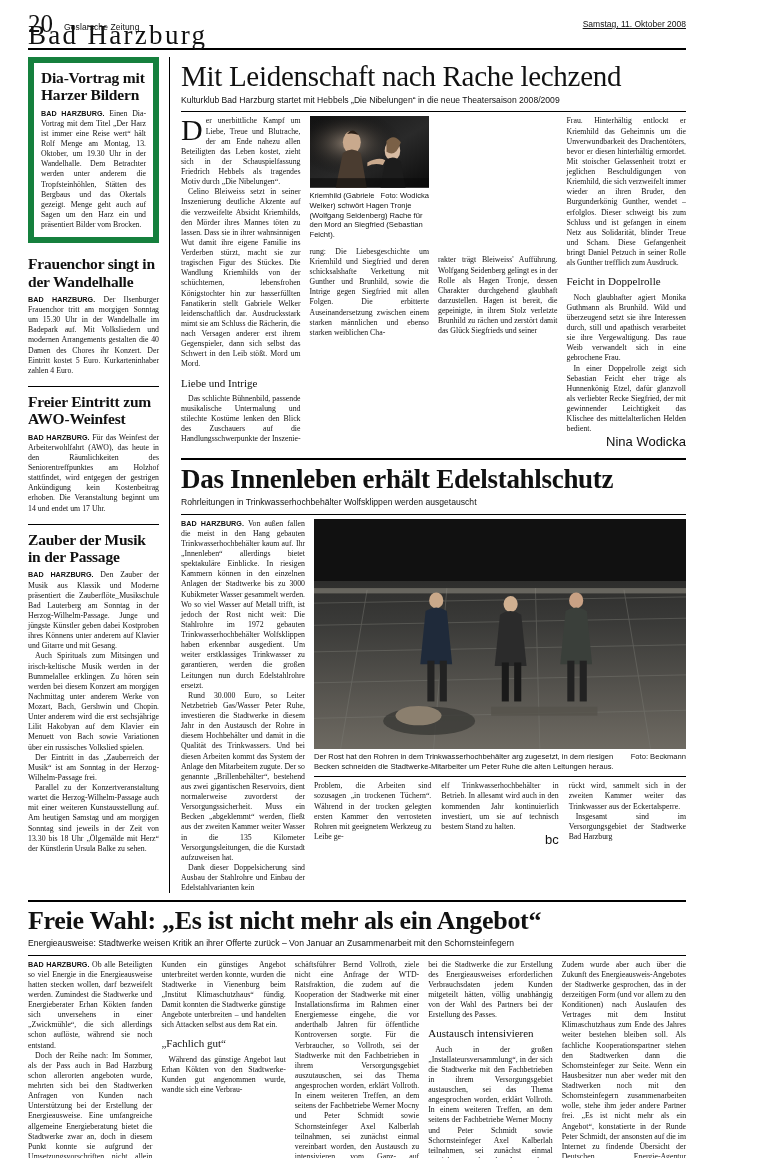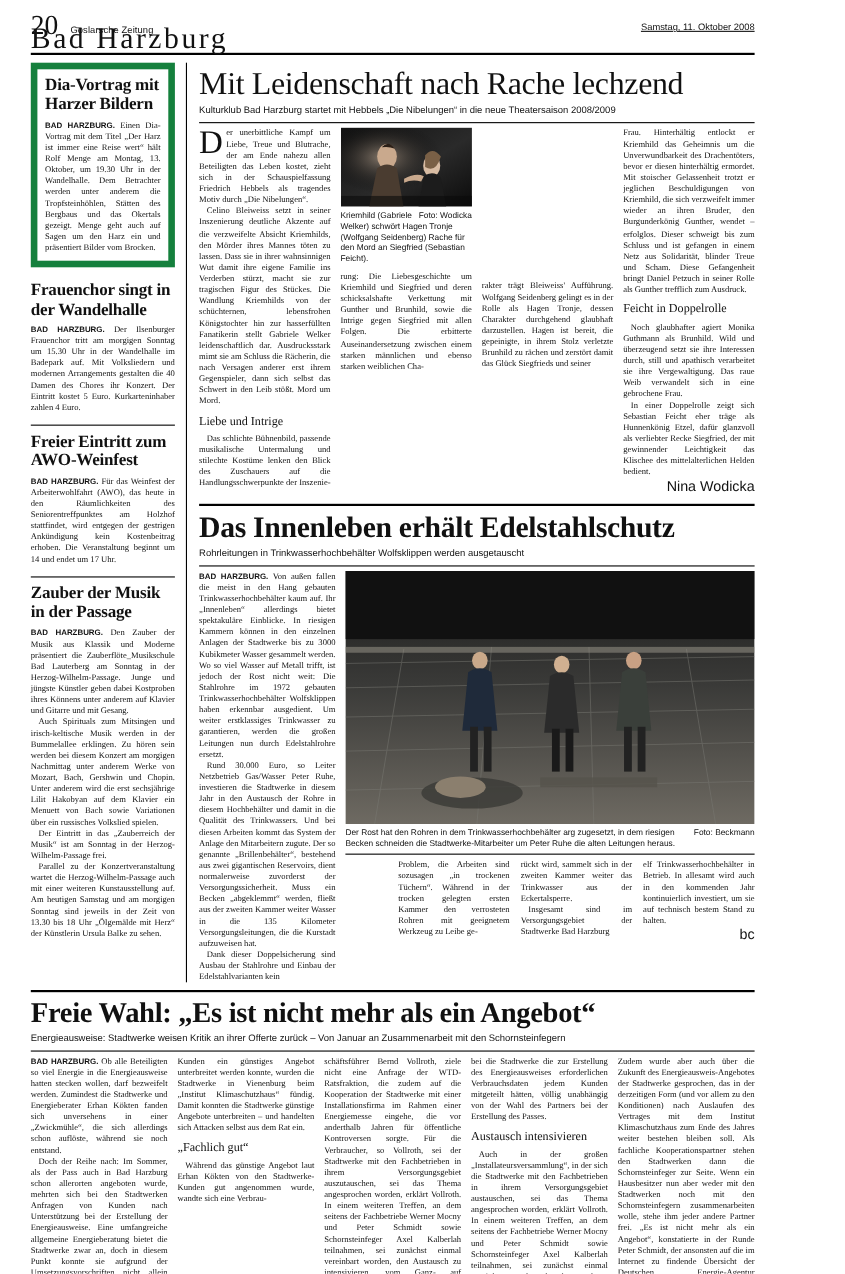--- a/index.html
+++ b/index.html
@@ -61,21 +61,21 @@
   }
   .art-head.bold { font-weight:700; font-size:27px; }
   .art-sub {
     font-family:"Liberation Sans", sans-serif; font-size:8.6px;
     margin:0 0 6px 0; line-height:1.25;
   }
   .sep-thin { border-top:0.8px solid #000; margin:5px 0 4px 0; }
   .sep-thick { border-top:2px solid #000; margin:7px 0 5px 0; }
 
   
-  .cols3 { display:flex; gap:10px;margin-left:48px; }
+  .cols3 { display:flex; gap:10px; }
   .cols4 { display:flex; gap:9px; }
   .col { flex:1; }
   .body-col p { margin:0; text-indent:7px; }
   .body-col p.noindent { text-indent:0; }
   .subhead {
     font-family:"Liberation Serif", serif; font-size:11px;
     text-align:left; margin:6px 0 4px 0; font-weight:400;
   }
   .dropcap::first-letter {
     float:left; font-size:30px; line-height:0.78; padding:2px 3px 0 0;
@@ -268,26 +268,26 @@
                 <rect x="200" y="212" width="120" height="10" fill="#55524b" opacity=".8"></rect>
               </svg>
               <div class="caption"><span class="credit">Foto: Beckmann</span><span>Der Rost hat den Rohren in dem Trinkwasserhochbehälter arg zugesetzt, in dem riesigen Becken schneiden die Stadtwerke-Mitarbeiter um Peter Ruhe die alten Leitungen heraus.</span></div>
               <div class="cap-rule"></div>
             </div>
             <div class="cols3" style="margin-top:4px;">
               <div class="col body-col">
                 <p class="noindent">Problem, die Arbeiten sind sozusagen „in trockenen Tüchern“. Während in der trocken gelegten ersten Kammer den verrosteten Rohren mit geeignetem Werkzeug zu Leibe ge-</p>
               </div>
               <div class="col body-col">
+                <p class="noindent">elf Trinkwasserhochbehälter in Betrieb. In allesamt wird auch in den kommenden Jahr kontinuierlich investiert, um sie auf technisch bestem Stand zu halten.</p>
+                <div class="byline">bc</div>
+              </div>
+              <div class="col body-col">
                 <p class="noindent">rückt wird, sammelt sich in der zweiten Kammer weiter das Trinkwasser aus der Eckertalsperre.</p>
                 <p>Insgesamt sind im Versorgungsgebiet der Stadtwerke Bad Harzburg</p>
-              </div>
-              <div class="col body-col">
-                <p class="noindent">elf Trinkwasserhochbehälter in Betrieb. In allesamt wird auch in den kommenden Jahr kontinuierlich investiert, um sie auf technisch bestem Stand zu halten.</p>
-                <div class="byline">bc</div>
               </div>
             </div>
           </div>
 
         </div>
       </div>
 
     </div>
   </div>
 

